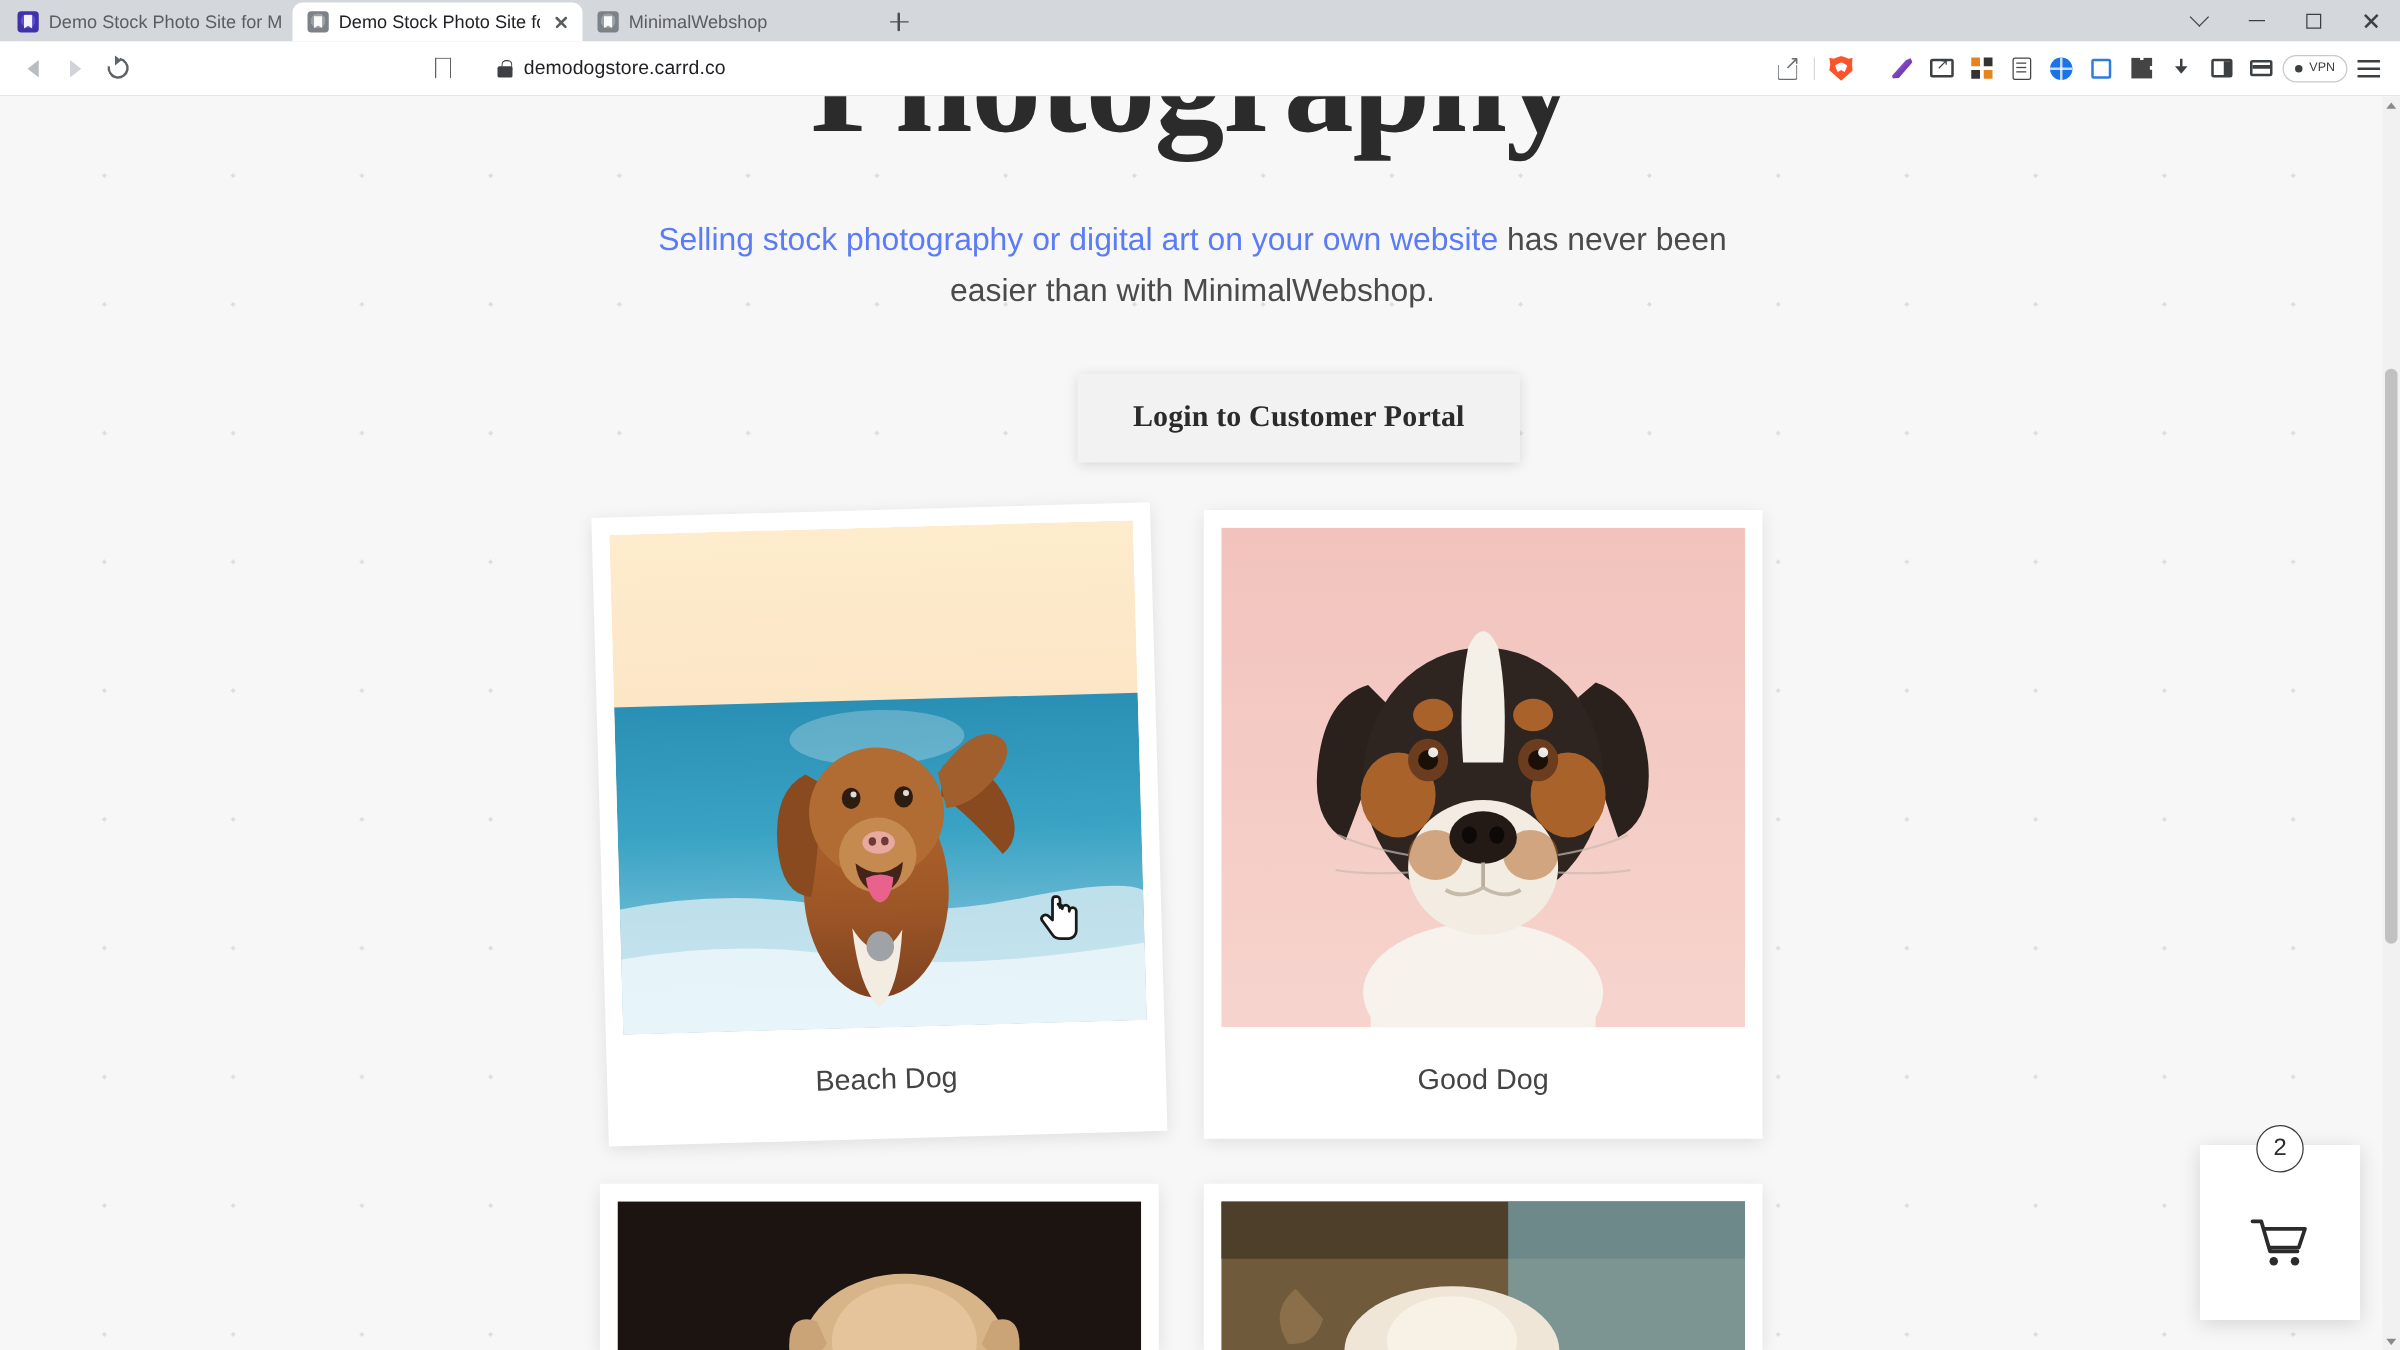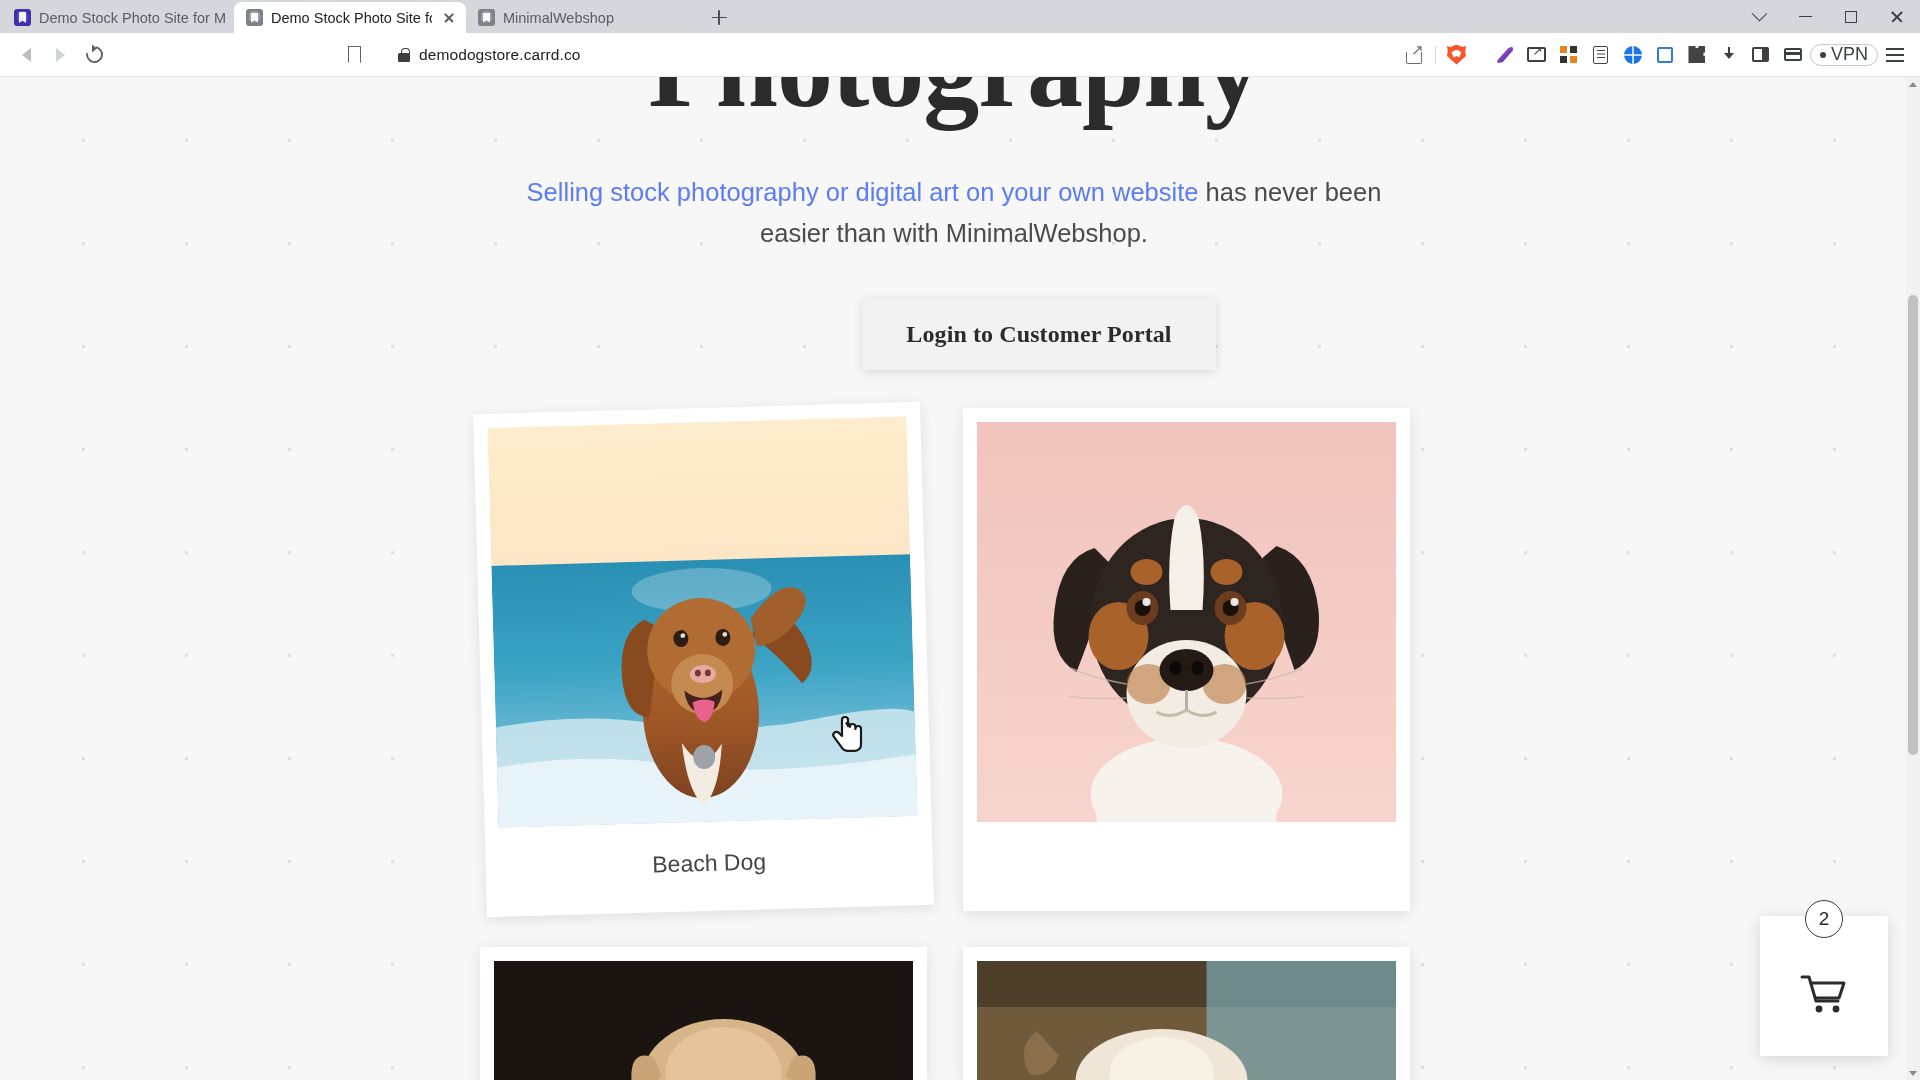--- a/index.html
+++ b/index.html
@@ -163,21 +163,21 @@
   .dl-ic { width: 16px; height: 16px; position: relative; }
   .dl-ic::before { content:""; position:absolute; left:7px; top:0; width:2px; height:10px; background:#3c4043; }
   .dl-ic::after { content:""; position:absolute; left:3px; top:6px; width:0;height:0;
      border-left:5px solid transparent;border-right:5px solid transparent;border-top:6px solid #3c4043; }
   .panel-ic { width: 17px; height: 15px; border: 2px solid #3c4043; border-radius: 2px; position: relative; }
   .panel-ic::after { content:""; position:absolute; right:0; top:0; width:5px; height:11px; background:#3c4043; }
   .card-ic { width: 18px; height: 13px; border: 2px solid #3c4043; border-radius: 2px; position:relative; }
   .card-ic::after { content:""; position:absolute; left:0; top:2px; width:14px; height:2.5px; background:#3c4043; }
   .vpn-pill {
     display: flex; align-items: center; gap: 5px; height: 22px; padding: 0 9px;
-    border: 1.4px solid #c6c9ce; border-radius: 11px; font-size: 18px; color: #3c4043;
+    border: 1.4px solid #c6c9ce; border-radius: 11px; font-size: 10px; color: #3c4043;
   }
   .vpn-dot { width: 6px; height: 6px; border-radius: 50%; background: #3c4043; }
   .menu-ic { width: 18px; height: 14px; position: relative; }
   .menu-ic::before { content:""; position:absolute; left:0; top:0; width:18px; height:2px; background:#3c4043;
     box-shadow: 0 6px 0 #3c4043, 0 12px 0 #3c4043; }
 
   
   .viewport { flex: 1; position: relative; background: #f7f7f7; overflow: hidden; }
   .page {
     position: absolute; inset: 0; right: 14px;
@@ -465,20 +465,21 @@
 
                 <ellipse cx="210" cy="248" rx="27" ry="21" fill="#241a15"></ellipse>
                 <ellipse cx="199" cy="246" rx="6" ry="7" fill="#0d0907"></ellipse>
                 <ellipse cx="221" cy="246" rx="6" ry="7" fill="#0d0907"></ellipse>
                 <path d="M210 268 l0 20" stroke="#b9ae9f" stroke-width="3"></path>
                 <path d="M210 288 q-16 10 -30 2 M210 288 q16 10 30 2" stroke="#c6bbab" stroke-width="3" fill="none"></path>
 
                 <path d="M150 262 q-34 -6 -56 -16 M150 276 q-36 2 -58 -2 M270 262 q34 -6 56 -16 M270 276 q36 2 58 -2" stroke="#cbb9ae" stroke-width="1.6" fill="none" opacity=".7"></path>
               </svg>
             </div>
+            <div class="card-label">Good Dog</div>
           </div>
 
           <div class="card short">
             <div class="thumb">
               <svg viewBox="0 0 420 120" preserveAspectRatio="xMidYMin slice">
                 <rect width="420" height="120" fill="#1b1411"></rect>
                 <ellipse cx="230" cy="120" rx="82" ry="62" fill="#d8b489"></ellipse>
                 <ellipse cx="230" cy="112" rx="58" ry="46" fill="#e5c49c"></ellipse>
                 <path d="M160 96 q-24 -8 -22 24 q22 8 30 -6Z" fill="#caa376"></path>
                 <path d="M300 96 q24 -8 22 24 q-22 8 -30 -6Z" fill="#caa376"></path>

